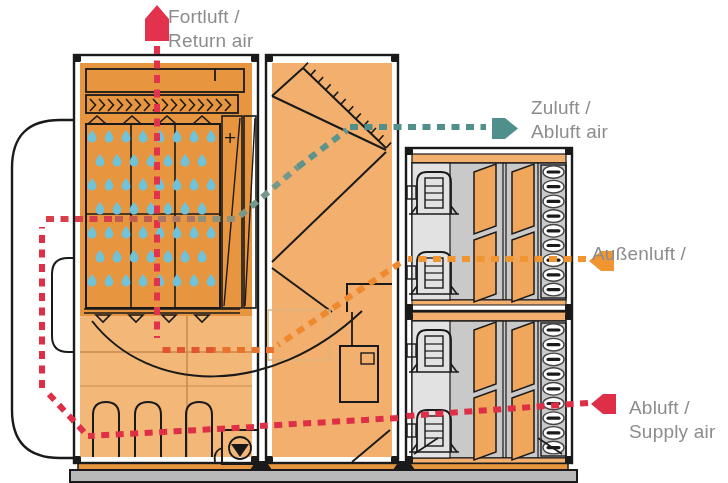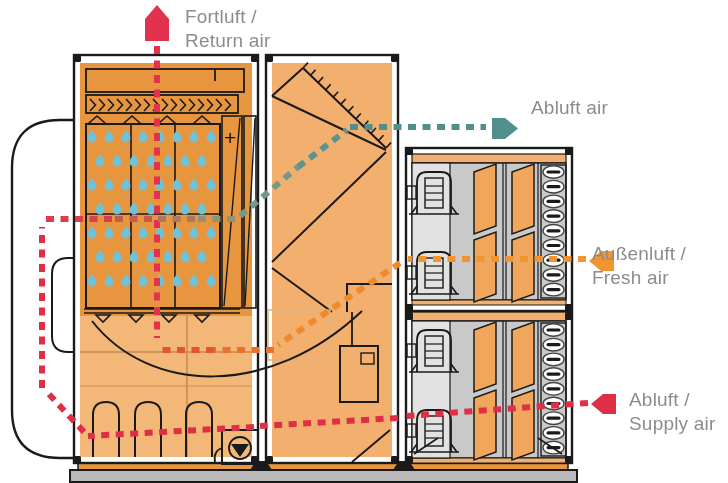--- a/index.html
+++ b/index.html
@@ -316,28 +316,28 @@
   <g>
     <line class="dash" x1="588" y1="403" x2="406" y2="416" stroke="var(--return-red)"></line>
     <line class="dash" x1="398" y1="418" x2="260" y2="426" stroke="var(--return-red)"></line>
     <line class="dash" x1="254" y1="427" x2="88" y2="436" stroke="var(--return-red)"></line>
     <line class="dash" x1="84" y1="432" x2="47" y2="392" stroke="var(--return-red)"></line>
     <line class="dash" x1="42" y1="388" x2="42" y2="227" stroke="var(--return-red)"></line>
     <polygon points="616,394 603,394 591,404 603,414 616,414" fill="var(--return-red)"></polygon>
   </g>
 </svg>
 
-  <div class="label" style="left:185px;top:5px">
+  <div class="label" style="left:168px;top:5px">
     <span>Fortluft /</span>
     <span>Return air</span>
   </div>
   <div class="label" style="left:531px;top:96px">
+    <span>Zuluft /</span>
     <span>Abluft air</span>
   </div>
   <div class="label" style="left:592px;top:242px">
     <span>Außenluft /</span>
-    <span>Fresh air</span>
   </div>
-  <div class="label" style="left:629px;top:388px">
+  <div class="label" style="left:629px;top:396px">
     <span>Abluft /</span>
     <span>Supply air</span>
   </div>
 </div>
 
 </body></html>

